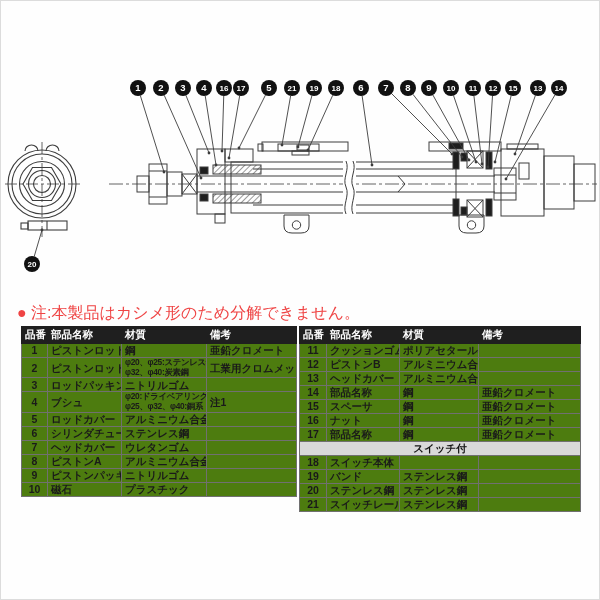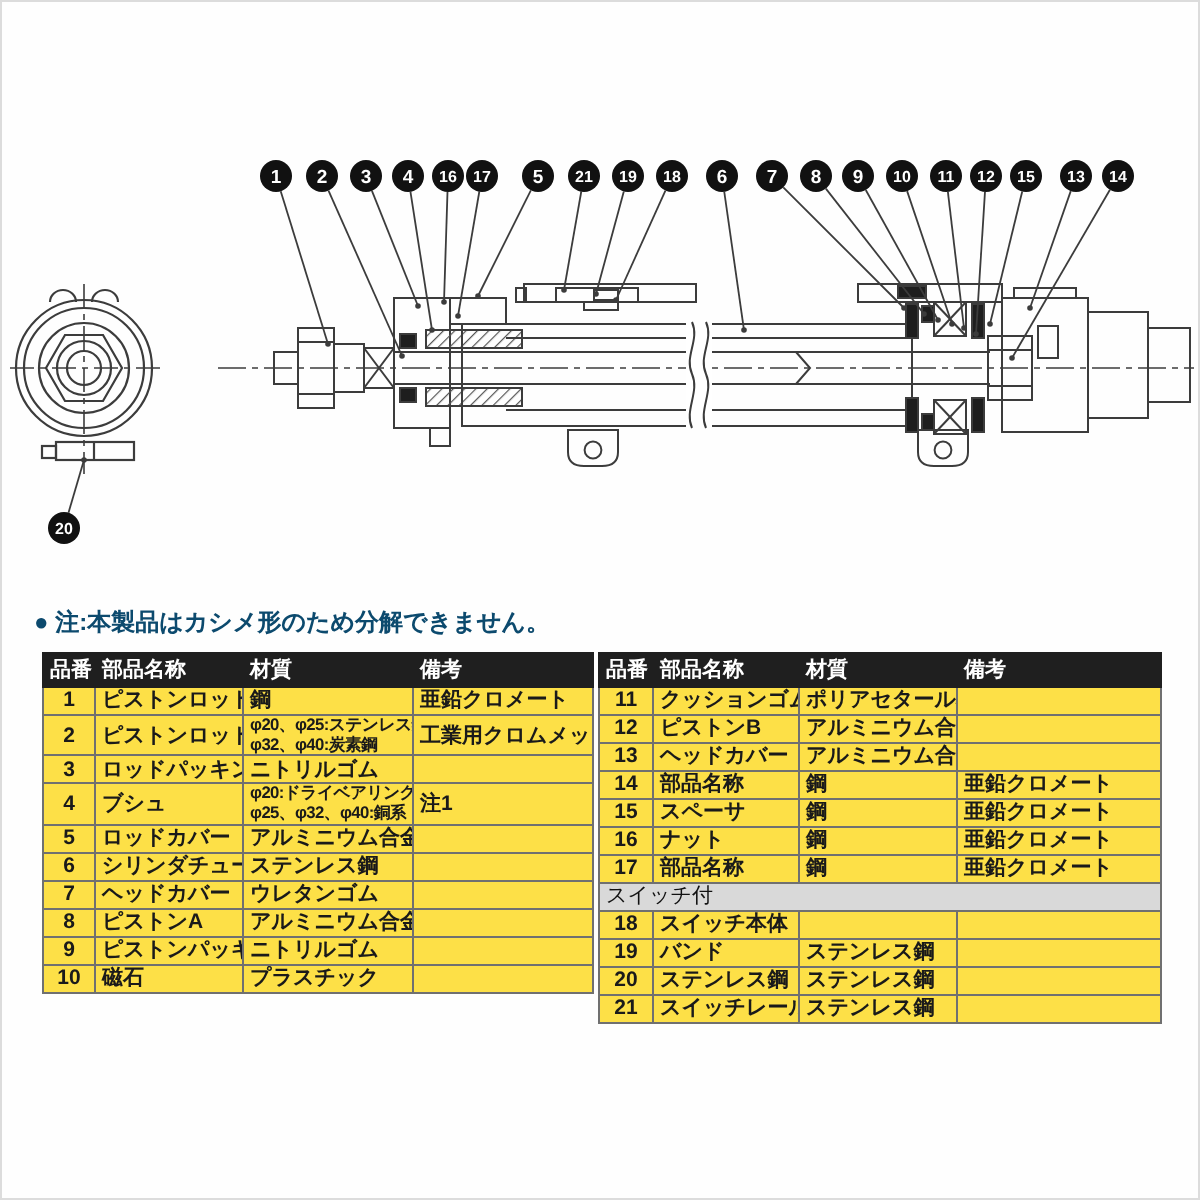--- a/index.html
+++ b/index.html
@@ -1,27 +1,27 @@
 <!DOCTYPE html>
 <html><head>
 <meta charset="utf-8">
 <style>
   html,body{margin:0;padding:0;background:#fff;}
   body{font-family:"Liberation Sans","DejaVu Sans",sans-serif;}
   .page{position:relative;width:600px;height:600px;background:#fefefe;border:1px solid #dcdcdc;box-sizing:border-box;overflow:hidden;}
   svg.diagram{position:absolute;left:0;top:0;}
-  .note{position:absolute;left:16px;top:302px;font-size:12px;font-weight:bold;color:#0c4a6e;letter-spacing:0px;white-space:nowrap;}
-  table.parts{position:absolute;top:325px;border-collapse:collapse;table-layout:fixed;background:#fde047;border:1.5px solid #1a1a1a;}
+  .note{position:absolute;left:16px;top:302px;font-size:16px;font-weight:normal;color:#ef4444;letter-spacing:0px;white-space:nowrap;}
+  table.parts{position:absolute;top:325px;border-collapse:collapse;table-layout:fixed;background:#4d7c0f;border:1.5px solid #1a1a1a;}
   table.left{left:20px;width:275px;}
   table.right{left:298px;width:281px;}
   th{background:#1f1f1f;color:#fff;font-size:10.5px;font-weight:bold;text-align:left;padding:1px 3px;border:1px solid #1f1f1f;height:13px;white-space:nowrap;overflow:hidden;}
   td{border:1px solid #707070;font-size:10.5px;font-weight:600;color:#1a1a1a;padding:0 3px;height:13px;line-height:1.15;white-space:nowrap;overflow:hidden;}
   td.cell-no{text-align:center;padding:0 1px;}
   td.small div{font-size:8.4px;letter-spacing:-0.3px;font-weight:600;}
-  td.section{background:#d9d9d9;font-weight:400;color:#111;}
+  td.section{background:#d9d9d9;font-weight:700;color:#111;text-align:center;}
   .footnote{position:absolute;left:20px;top:523px;font-size:10.5px;font-weight:600;color:#111;white-space:nowrap;}
 </style>
 </head>
 <body>
 
 <div class="page">
 
   <svg class="diagram" width="600" height="300" viewBox="0 0 600 300">
     <defs>
       <pattern id="hatch" width="4" height="4" patternUnits="userSpaceOnUse" patternTransform="rotate(45)">

